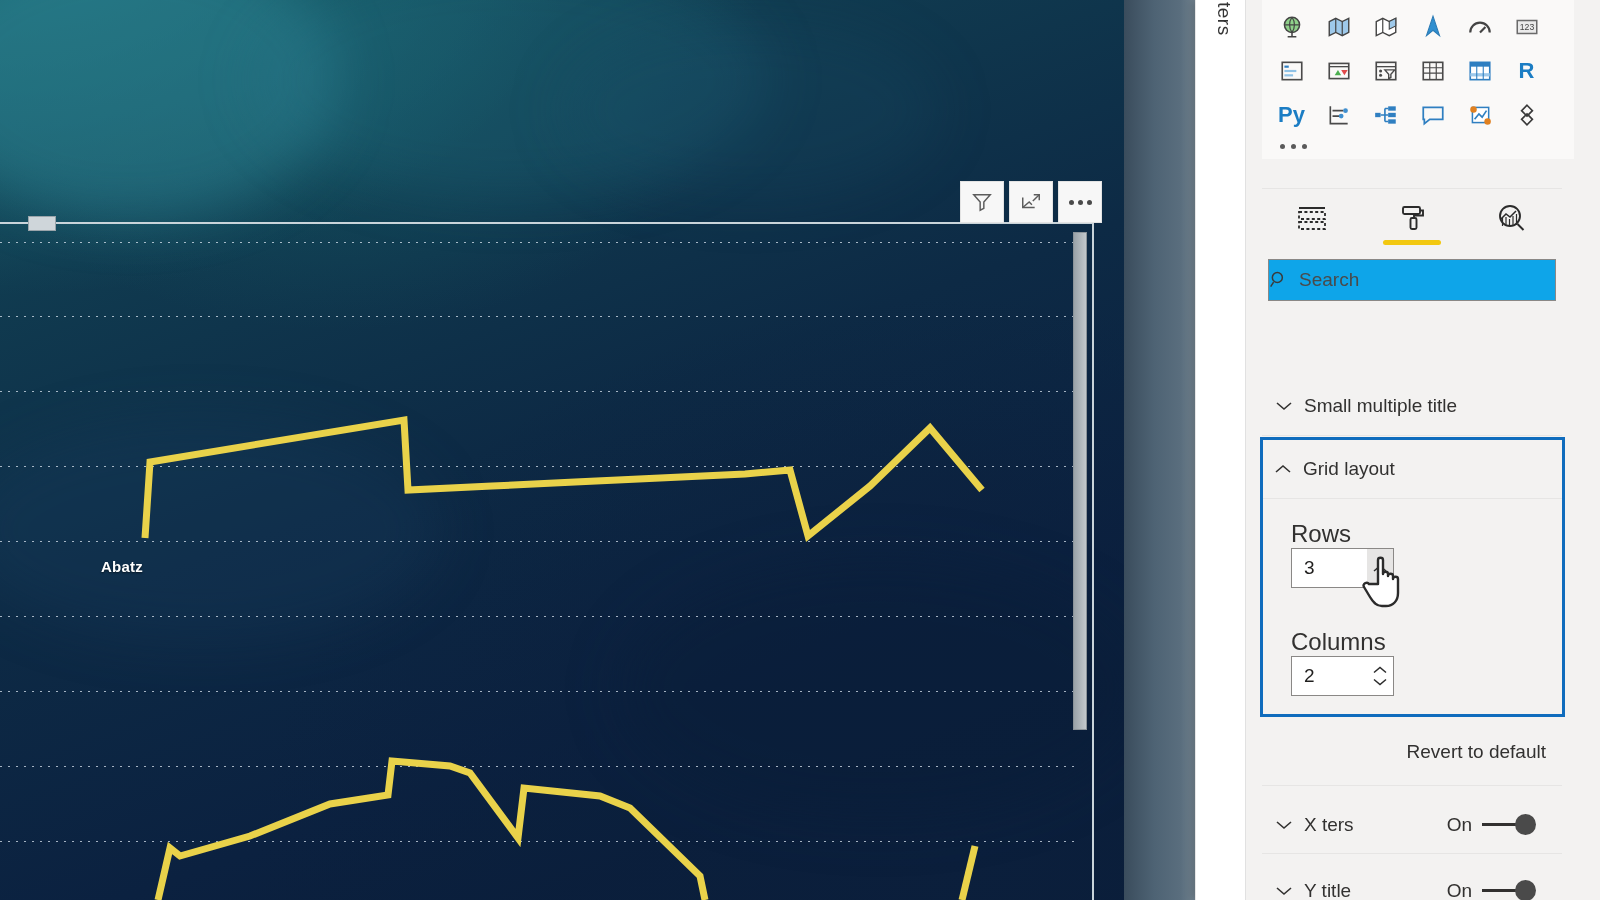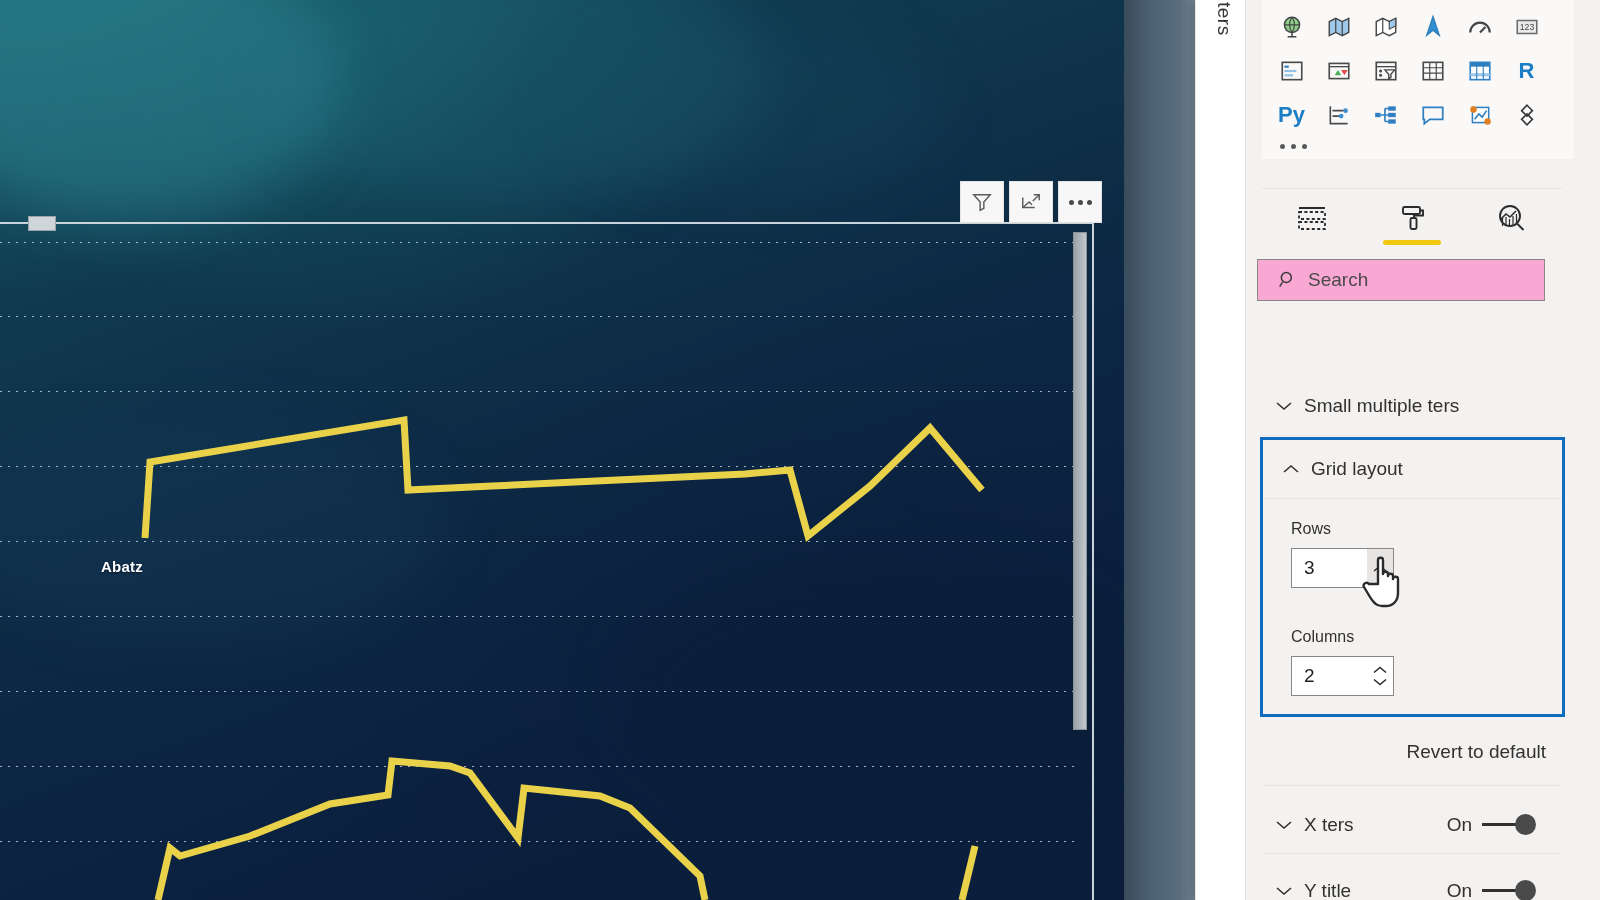--- a/index.html
+++ b/index.html
@@ -129,48 +129,48 @@
   .pane-tab {
     position: relative; width: 74px; height: 52px;
     display: flex; align-items: center; justify-content: center; cursor: pointer;
   }
   .pane-tab .underline {
     position: absolute; bottom: -1px; left: 8px; right: 8px; height: 5px;
     border-radius: 3px; background: #f2c811;
   }
 
   #search-box {
-    position: absolute; left: 11px; top: 259px; width: 288px; height: 42px;
-    background: #f9a8d4; border: 1px solid #8a8886;
-    display: flex; align-items: center; gap: 10px; padding: 0 20px;
+    position: absolute; left: 22px; top: 259px; width: 288px; height: 42px;
+    background: #0ea5e9; border: 1px solid #8a8886;
+    display: flex; align-items: center; gap: 10px; padding: 0 0;
     box-sizing: border-box;
   }
   #search-input-text { color: #4a4a4a; font-size: 19px; }
 
   .sec {
     position: absolute; left: 16px; width: 300px;
     background: #f3f2f1; border-bottom: 1px solid #e6e5e4;
     display: flex; align-items: center; box-sizing: border-box;
     padding-left: 14px; cursor: pointer;
   }
   .sec-title { color: #323130; font-size: 19px; margin-left: 12px; }
   .chev { width: 16px; height: 10px; flex: 0 0 auto; }
 
   #grid-layout-group {
     position: absolute; left: 14px; top: 437px; width: 305px; height: 280px;
     border: 3px solid #0f6cbd; box-sizing: border-box; background: #f3f2f1;
   }
   #sec-grid-layout {
     position: absolute; left: 0; top: 0; width: 299px; height: 59px;
     border-bottom: 1px solid #e6e5e4;
-    display: flex; align-items: center; padding-left: 20px; box-sizing: border-box;
+    display: flex; align-items: center; padding-left: 12px; box-sizing: border-box;
     cursor: pointer;
   }
   .field-label {
-    position: absolute; color: #323130; font-size: 16px;
+    position: absolute; color: #323130; font-size: 24px;
   }
   .spinner {
     position: absolute; width: 103px; height: 40px;
     background: #ffffff; border: 1px solid #8a8886; box-sizing: border-box;
     display: flex; align-items: center;
   }
   .spinner .val { padding-left: 12px; font-size: 19px; color: #201f1e; }
   .spin-arrows {
     position: absolute; right: 0; top: 0; width: 26px; height: 100%;
     display: flex; flex-direction: column; align-items: center; justify-content: center; gap: 4px;
@@ -459,21 +459,21 @@
         <path d="M5.5 14.5L2 20" stroke="#3a3a3a" stroke-width="1.8"></path>
       </svg>
       <span id="search-input-text">Search</span>
     </div>
 
 
     <div class="sec" style="top:377px;height:59px;">
       <svg class="chev" viewBox="0 0 16 10">
         <path d="M1 2l7 6 7-6" fill="none" stroke="#323130" stroke-width="1.6"></path>
       </svg>
-      <span class="sec-title">Small multiple ters</span>
+      <span class="sec-title">Small multiple title</span>
     </div>
 
     <div id="grid-layout-group">
       <div id="sec-grid-layout">
         <svg class="chev" viewBox="0 0 16 10">
           <path d="M1 8l7-6 7 6" fill="none" stroke="#323130" stroke-width="1.6"></path>
         </svg>
         <span class="sec-title">Grid layout</span>
       </div>
 

